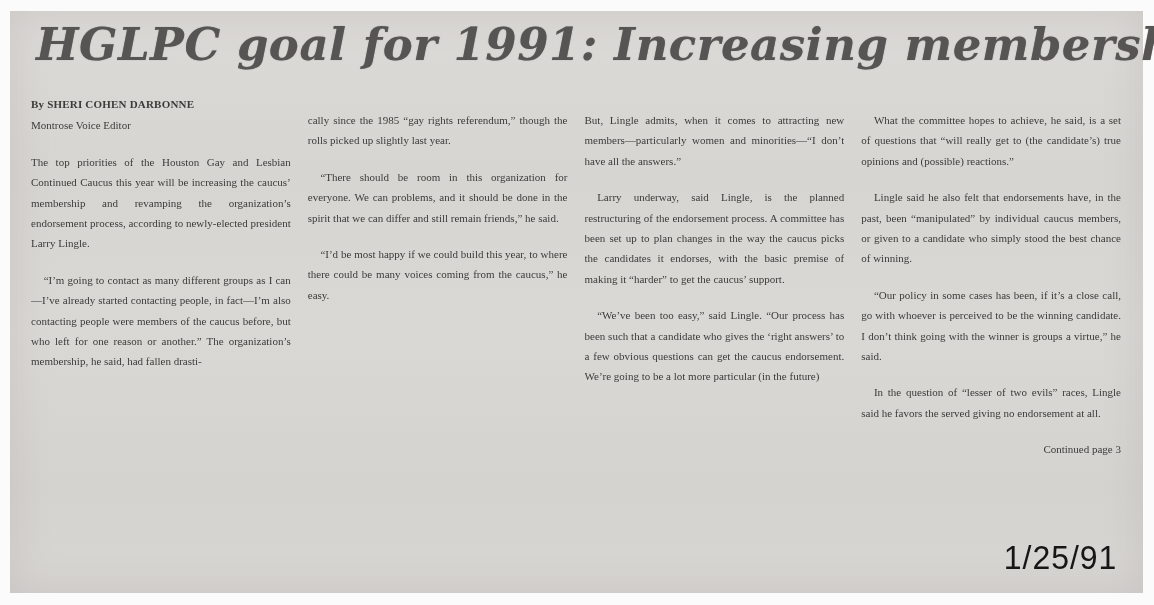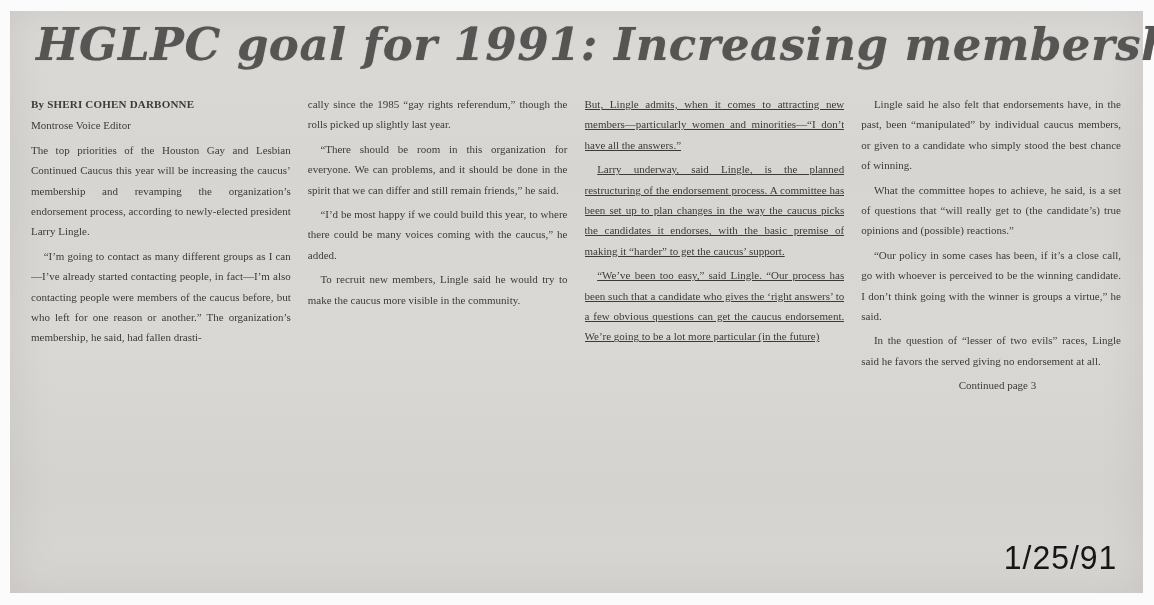--- a/index.html
+++ b/index.html
@@ -53,28 +53,28 @@
   }
   .byline {
     font-weight: bold;
     letter-spacing: 0.2px;
     margin-bottom: 1px;
   }
   .byline-title {
     margin-bottom: 4px;
   }
   .col p {
-    margin: 0 0 4px 0;
+    margin: 16px 0 4px 0;
     text-indent: 1.15em;
   }
   .col p.flush {
     text-indent: 0;
   }
   .continued {
-    text-align: center;
+    text-align: right;
   }
   .date-stamp {
     position: absolute;
     right: 24px;
     bottom: 16px;
     font-family: "Liberation Sans", sans-serif;
     font-size: 33px;
     font-weight: 500;
     letter-spacing: 1px;
     color: #161616;
@@ -93,33 +93,32 @@
     <div class="col" style="color: rgb(60, 59, 57);">
       <div class="byline">By SHERI COHEN DARBONNE</div>
       <div class="byline-title">Montrose Voice Editor</div>
       <p class="flush">The top priorities of the Houston Gay and Lesbian Continued Caucus this year will be increasing the caucus’ membership and revamping the organization’s endorsement process, according to newly-elected president Larry Lingle.</p>
       <p>“I’m going to contact as many different groups as I can—I’ve already started contacting people, in fact—I’m also contacting people were members of the caucus before, but who left for one reason or another.” The organization’s membership, he said, had fallen drasti-</p>
     </div>
 
     <div class="col" style="color: rgb(60, 59, 57);">
       <p class="flush">cally since the 1985 “gay rights referendum,” though the rolls picked up slightly last year.</p>
       <p>“There should be room in this organization for everyone. We can problems, and it should be done in the spirit that we can differ and still remain friends,” he said.</p>
-      <p>“I’d be most happy if we could build this year, to where there could be many voices coming with the caucus,” he added.</p>
-      <p>To recruit new members, Lingle said he would try to make the caucus more visible in the community.</p>
+      <p>“I’d be most happy if we could build this year, to where there could be many voices coming from the caucus,” he easy.</p>
     </div>
 
-    <div class="col" style="color: rgb(60, 59, 57); text-decoration: underline;">
+    <div class="col" style="color: rgb(60, 59, 57);">
       <p class="flush">But, Lingle admits, when it comes to attracting new members—particularly women and minorities—“I don’t have all the answers.”</p>
       <p>Larry underway, said Lingle, is the planned restructuring of the endorsement process. A committee has been set up to plan changes in the way the caucus picks the candidates it endorses, with the basic premise of making it “harder” to get the caucus’ support.</p>
       <p>“We’ve been too easy,” said Lingle. “Our process has been such that a candidate who gives the ‘right answers’ to a few obvious questions can get the caucus endorsement. We’re going to be a lot more particular (in the future)</p>
     </div>
 
     <div class="col" style="color: rgb(60, 59, 57);">
+      <p>What the committee hopes to achieve, he said, is a set of questions that “will really get to (the candidate’s) true opinions and (possible) reactions.”</p>
       <p>Lingle said he also felt that endorsements have, in the past, been “manipulated” by individual caucus members, or given to a candidate who simply stood the best chance of winning.</p>
-      <p>What the committee hopes to achieve, he said, is a set of questions that “will really get to (the candidate’s) true opinions and (possible) reactions.”</p>
       <p>“Our policy in some cases has been, if it’s a close call, go with whoever is perceived to be the winning candidate. I don’t think going with the winner is groups a virtue,” he said.</p>
       <p>In the question of “lesser of two evils” races, Lingle said he favors the served giving no endorsement at all.</p>
       <p class="continued">Continued page 3</p>
     </div>
 
   </div>
 
   <div class="date-stamp">1/25/91</div>
 
 </div>

